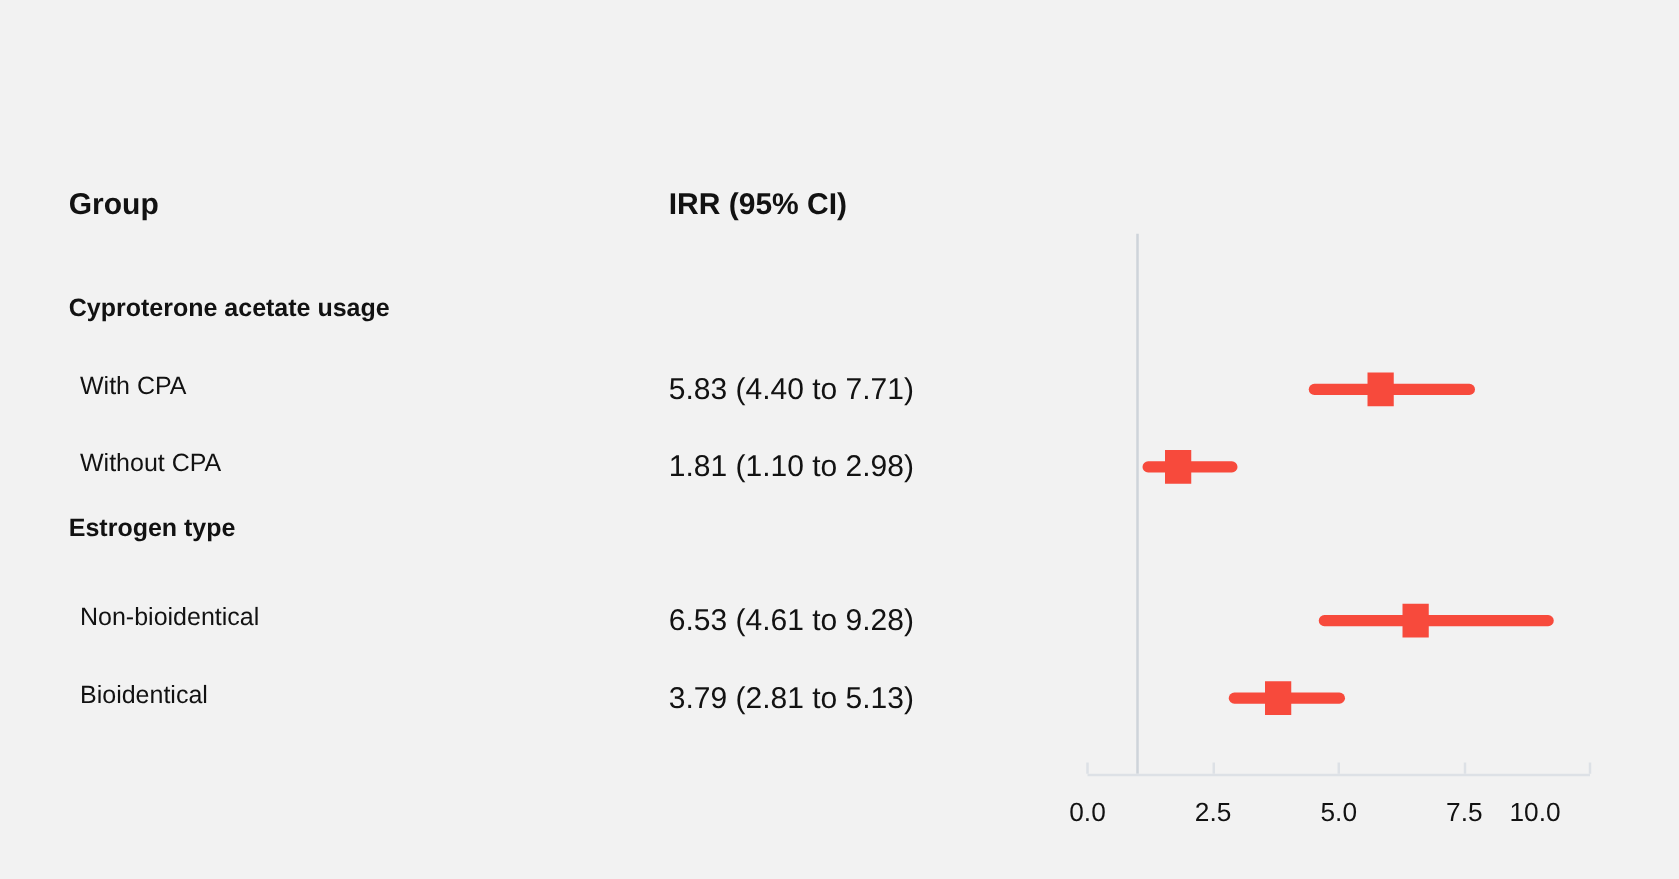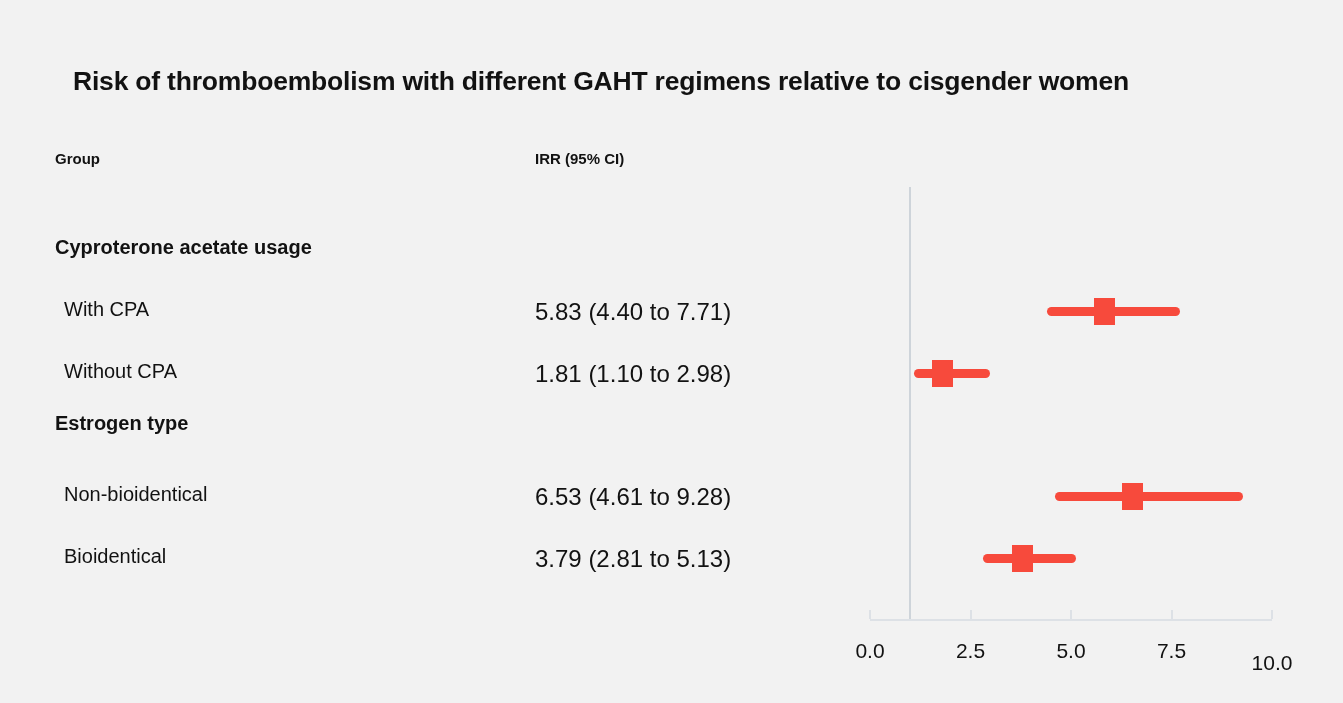--- a/index.html
+++ b/index.html
@@ -36,21 +36,21 @@
     font-weight: 600;
   }
 
   
   .col-group  { left: 55px; }
   .col-value  { left: 535px; }
 
   .hdr {
     position: absolute;
     top: 150px;
-    font-size: 15px;
+    font-size: 24px;
     font-weight: 700;
     white-space: nowrap;
   }
 
   .grp-header {
     position: absolute;
     left: 55px;
     font-size: 20px;
     font-weight: 700;
     white-space: nowrap;
@@ -113,23 +113,20 @@
     position: absolute;
     width: 21px;
     height: 27px;
   }
 </style>
 </head>
 <body>
 
 <div id="plot">
 
-  <div class="title">
-    <span class="strong">Risk of thromboembolism with different GAHT regimens</span><span class="light"> relative to cisgender women</span>
-  </div>
 
   <div class="hdr col-group">Group</div>
   <div class="hdr col-value">IRR (95% CI)</div>
 
   <div id="rows">
       <div class="grp-header" style="top: 236px;">Cyproterone acetate usage</div>
       <div class="row-label" style="top: 298px;">With CPA</div>
       <div class="row-value" style="top: 298px;">5.83 (4.40 to 7.71)</div>
       <div class="row-label" style="top: 360px; text-align: right;">Without CPA</div>
       <div class="row-value" style="top: 360px;">1.81 (1.10 to 2.98)</div>
@@ -144,21 +141,21 @@
       <div class="axis-line" style="left: 870px; top: 619px; width: 402px;"></div>
       <div class="tick" style="left: 869px; top: 610px;"></div>
       <div class="tick-label" style="left: 870px; top: 639px;">0.0</div>
       <div class="tick" style="left: 969.5px; top: 610px;"></div>
       <div class="tick-label" style="left: 970.5px; top: 639px;">2.5</div>
       <div class="tick" style="left: 1070px; top: 610px;"></div>
       <div class="tick-label" style="left: 1071px; top: 639px;">5.0</div>
       <div class="tick" style="left: 1170.5px; top: 610px;"></div>
       <div class="tick-label" style="left: 1171.5px; top: 639px;">7.5</div>
       <div class="tick" style="left: 1271px; top: 610px;"></div>
-      <div class="tick-label" style="left: 1272px; top: 639px; margin-top: 12px;">10.0</div>
+      <div class="tick-label" style="left: 1228px; top: 639px;">10.0</div>
       <div class="ci-bar" style="left: 1046.88px; width: 133.062px; top: 306.5px; background: rgb(247, 74, 60);"></div>
       <div class="point-marker" style="left: 1093.87px; top: 297.5px; background: rgb(247, 74, 60);"></div>
       <div class="ci-bar" style="left: 914.22px; width: 75.576px; top: 368.5px; background: rgb(247, 74, 60);"></div>
       <div class="point-marker" style="left: 932.262px; top: 359.5px; background: rgb(247, 74, 60);"></div>
       <div class="ci-bar" style="left: 1055.32px; width: 187.734px; top: 491.5px; background: rgb(247, 74, 60);"></div>
       <div class="point-marker" style="left: 1122.01px; top: 482.5px; background: rgb(247, 74, 60);"></div>
       <div class="ci-bar" style="left: 982.962px; width: 93.264px; top: 553.5px; background: rgb(247, 74, 60);"></div>
       <div class="point-marker" style="left: 1011.86px; top: 544.5px; background: rgb(247, 74, 60);"></div>
     </div>
 

